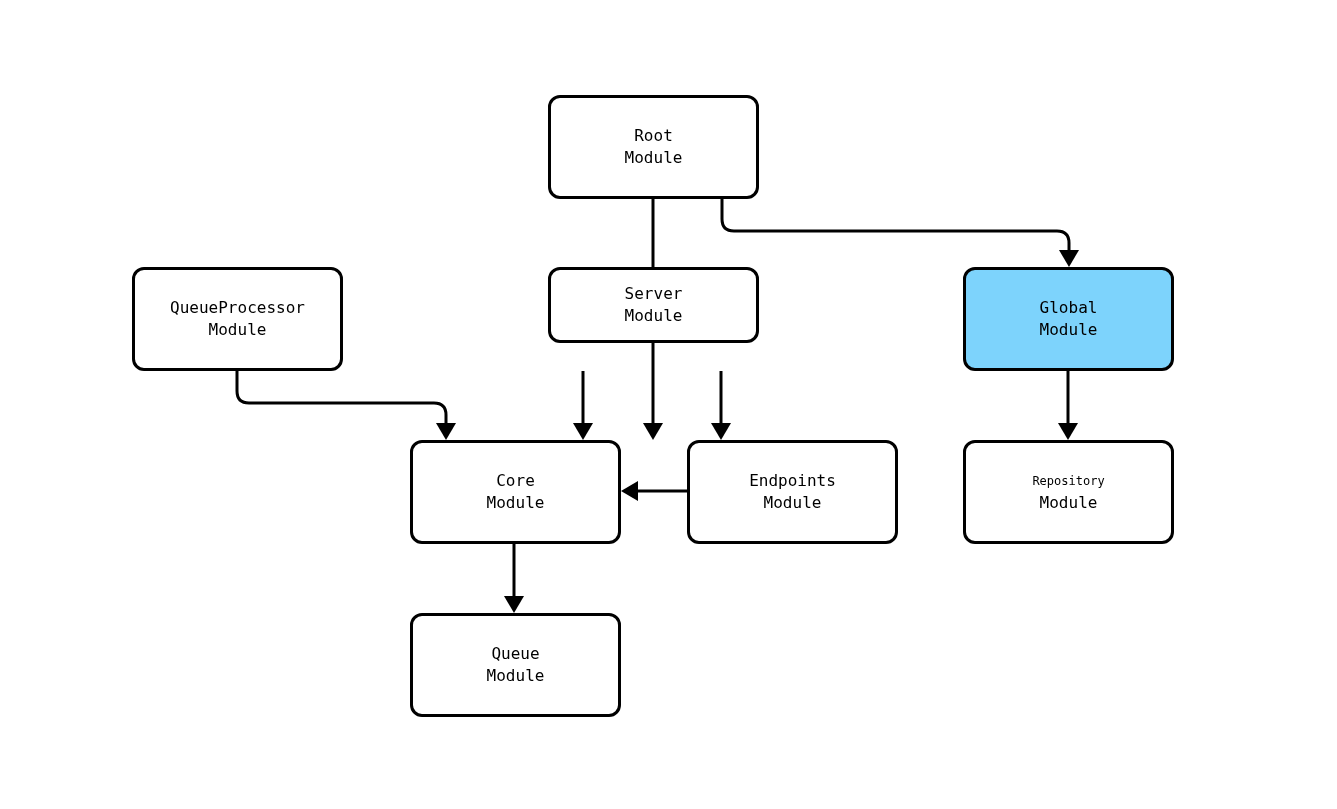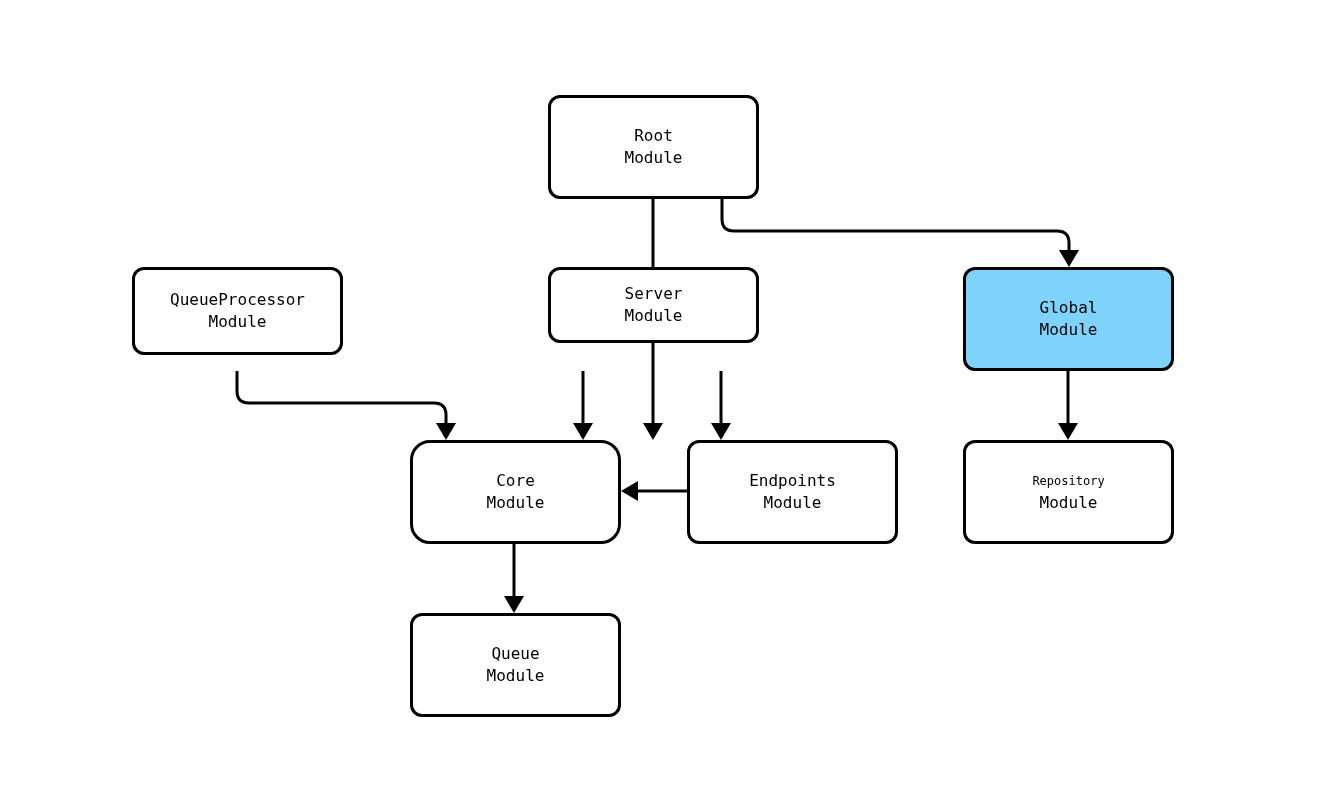--- a/index.html
+++ b/index.html
@@ -76,36 +76,36 @@
         <polygon points="1068,440 1058,423 1078,423"></polygon>
         <polygon points="514,613 504,596 524,596"></polygon>
       </g>
   </svg>
 
   <div class="node" title="Root Module" style="left: 548px; top: 95px; width: 211px; height: 104px; border-width: 3px; border-color: rgb(0, 0, 0); border-radius: 12px; background: rgb(255, 255, 255);">
     <span class="node-line" style="font-size: 16px; color: rgb(0, 0, 0);">Root</span>
     <span class="node-line" style="font-size: 16px; color: rgb(0, 0, 0);">Module</span>
   </div>
 
-  <div class="node" title="QueueProcessor Module" style="left: 132px; top: 267px; width: 211px; height: 88px; border-width: 3px; border-color: rgb(0, 0, 0); border-radius: 12px; background: rgb(255, 255, 255);">
+  <div class="node" title="QueueProcessor Module" style="left: 132px; top: 267px; width: 211px; height: 104px; border-width: 3px; border-color: rgb(0, 0, 0); border-radius: 12px; background: rgb(255, 255, 255);">
     <span class="node-line" style="font-size: 16px; color: rgb(0, 0, 0);">QueueProcessor</span>
     <span class="node-line" style="font-size: 16px; color: rgb(0, 0, 0);">Module</span>
   </div>
 
   <div class="node" title="Server Module" style="left: 548px; top: 267px; width: 211px; height: 76px; border-width: 3px; border-color: rgb(0, 0, 0); border-radius: 12px; background: rgb(255, 255, 255);">
     <span class="node-line" style="font-size: 16px; color: rgb(0, 0, 0);">Server</span>
     <span class="node-line" style="font-size: 16px; color: rgb(0, 0, 0);">Module</span>
   </div>
 
   <div class="node" title="Global Module" style="left: 963px; top: 267px; width: 211px; height: 104px; border-width: 3px; border-color: rgb(0, 0, 0); border-radius: 12px; background: #7dd3fc;">
     <span class="node-line" style="font-size: 16px; color: rgb(0, 0, 0);">Global</span>
     <span class="node-line" style="font-size: 16px; color: rgb(0, 0, 0);">Module</span>
   </div>
 
-  <div class="node" title="Core Module" style="left: 410px; top: 440px; width: 211px; height: 104px; border-width: 3px; border-color: rgb(0, 0, 0); border-radius: 20px; background: rgb(255, 255, 255);">
+  <div class="node" title="Core Module" style="left: 410px; top: 440px; width: 211px; height: 104px; border-width: 3px; border-color: rgb(0, 0, 0); border-radius: 12px; background: rgb(255, 255, 255);">
     <span class="node-line" style="font-size: 16px; color: rgb(0, 0, 0);">Core</span>
     <span class="node-line" style="font-size: 16px; color: rgb(0, 0, 0);">Module</span>
   </div>
 
   <div class="node" title="Endpoints Module" style="left: 687px; top: 440px; width: 211px; height: 104px; border-width: 3px; border-color: rgb(0, 0, 0); border-radius: 12px; background: rgb(255, 255, 255);">
     <span class="node-line" style="font-size: 16px; color: rgb(0, 0, 0);">Endpoints</span>
     <span class="node-line" style="font-size: 16px; color: rgb(0, 0, 0);">Module</span>
   </div>
 
   <div class="node" title="Repository Module" style="left: 963px; top: 440px; width: 211px; height: 104px; border-width: 3px; border-color: rgb(0, 0, 0); border-radius: 12px; background: rgb(255, 255, 255);">

